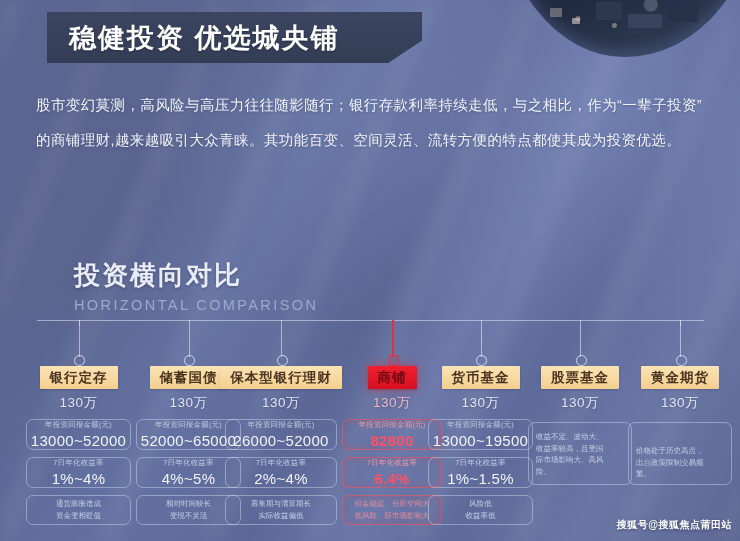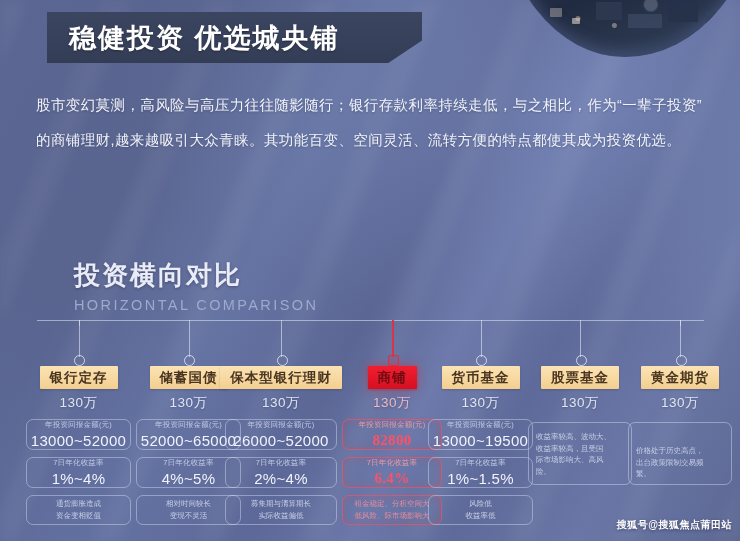--- a/index.html
+++ b/index.html
@@ -107,21 +107,21 @@
   .cell{
     margin-top:7px;border:1px solid rgba(215,222,242,.45);border-radius:7px;
     display:flex;flex-direction:column;align-items:center;justify-content:center;
     text-align:center;box-sizing:border-box;padding:3px 4px;
   }
   .cell .lbl{color:#c2cae4;font-size:7.5px;letter-spacing:.2px;line-height:1.35;}
   .cell .val{color:#f0f3fb;font-size:15px;letter-spacing:.3px;margin-top:1px;}
   .cell .note{color:#c6cee6;font-size:7.5px;line-height:1.55;}
   .col.hot .cell{border-color:rgba(232,86,104,.7);box-shadow:0 0 7px rgba(224,60,80,.3) inset;}
   .col.hot .cell .lbl{color:#e79aa6;}
-  .col.hot .cell .val{color:#ff5166;font-weight:bold;font-family:Liberation Serif, serif;}
+  .col.hot .cell .val{color:#ff5166;font-weight:bold;}
   .col.hot .cell .note{color:#ec8b99;}
   
   .watermark{
     position:absolute;right:8px;bottom:9px;
     color:#ffffff;font-size:10px;font-weight:bold;letter-spacing:.5px;
     text-shadow:0 1px 3px rgba(30,36,62,.6);
     margin-left:32px;
   }
 </style>
 </head>
@@ -265,21 +265,21 @@
             <div>风险低</div>
             <div>收益率低</div>
           </div>
         </div>
       </div>
       <div class="col" style="left: 528px; width: 104px;">
         <div class="pill">股票基金</div>
         <div class="amount">130万</div>
         <div class="cell" style="width: 104px; height: 63px; margin-top: 10px; justify-content: flex-start; padding: 8px 7px;">
           <div class="note" style="text-align: left; width: 100%;">
-            <div>收益率较高、波动大、</div>
+            <div>收益不定、波动大、</div>
             <div>收益率较高，且受国</div>
             <div>际市场影响大、高风</div>
             <div>险。</div>
           </div>
         </div>
       </div>
       <div class="col" style="left: 628px; width: 104px;">
         <div class="pill">黄金期货</div>
         <div class="amount">130万</div>
         <div class="cell" style="width: 104px; height: 63px; margin-top: 10px; justify-content: flex-start; padding: 22px 7px;">

